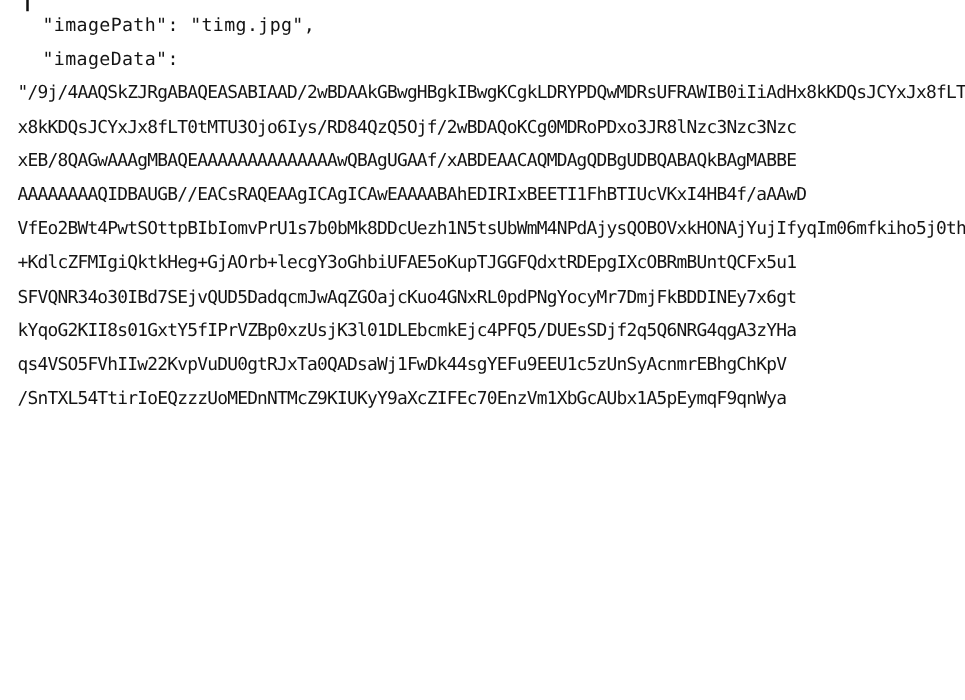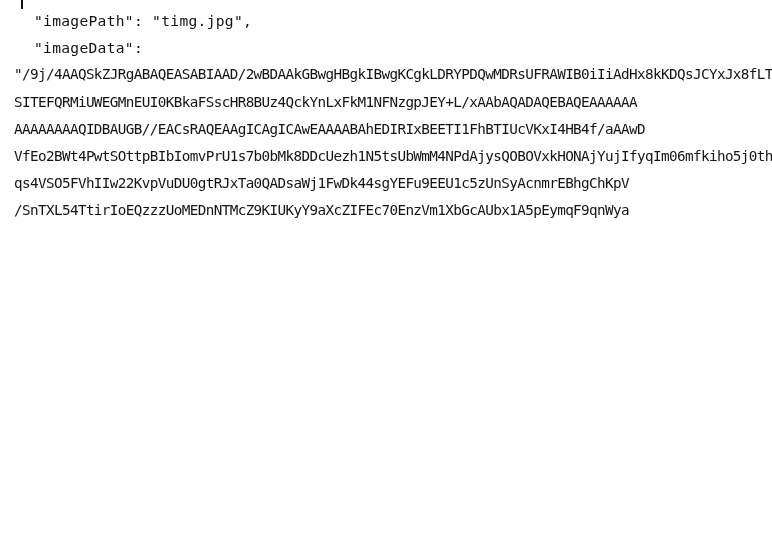--- a/index.html
+++ b/index.html
@@ -72,20 +72,24 @@
 <body>
 
 <div id="doc">
 
   <div id="caret"></div>
 
   <div id="text-body">
       <span class="code-line json">"imagePath": "timg.jpg",</span>
       <span class="code-line json">"imageData":</span>
       <span class="code-line b64 flush">"/9j/4AAQSkZJRgABAQEASABIAAD/2wBDAAkGBwgHBgkIBwgKCgkLDRYPDQwMDRsUFRAWIB0iIiAdHx8kKDQsJCYxJx8fLT0tMTU3Ojo6Iys/RD84QzQ5OjcBCgoKDQwNGg8PGjclHyU3Nzc3Nzc3"</span>
-      <span class="code-line b64 flush">SITEFQRMiUWEGMnEUI0KBkaFSscHR8BUz4QckYnLxFkM1NFNzgpJEY+L/xAAbAQADAQEBAQEAAAAAA</span>
+      <span class="code-line b64 flush">x8kKDQsJCYxJx8fLT0tMTU3Ojo6Iys/RD84QzQ5Ojf/2wBDAQoKCg0MDRoPDxo3JR8lNzc3Nzc3Nzc</span>
+      <span class="code-line b64 flush">xEB/8QAGwAAAgMBAQEAAAAAAAAAAAAAAwQBAgUGAAf/xABDEAACAQMDAgQDBgUDBQABAQkBAgMABBE</span>
       <span class="code-line b64 flush">AAAAAAAAQIDBAUGB//EACsRAQEAAgICAgICAwEAAAABAhEDIRIxBEETI1FhBTIUcVKxI4HB4f/aAAwD</span>
       <span class="code-line b64 flush">VfEo2BWt4PwtSOttpBIbIomvPrU1s7b0bMk8DDcUezh1N5tsUbWmM4NPdAjysQOBOVxkHONAjYujIfyqIm06mfkiho5j0th5W2zWkLSOoZSu3PNMRRR+LF8360q8rCTbcGmSgjjDq4BPIpgJOZXw01Dc4bnfNMLMMMj1oEiapNZ+XNI0</span>
+      <span class="code-line b64 flush">+KdlcZFMIgiQktkHeg+GjAOrb+lecgY3oGhbiUFAE5oKupTJGGFQdxtRDEpgIXcOBRmBUntQCFx5u1</span>
+      <span class="code-line b64 flush">SFVQNR34o30IBd7SEjvQUD5DadqcmJwAqZGOajcKuo4GNxRL0pdPNgYocyMr7DmjFkBDDINEy7x6gt</span>
+      <span class="code-line b64 flush">kYqoG2KII8s01GxtY5fIPrVZBp0xzUsjK3l01DLEbcmkEjc4PFQ5/DUEsSDjf2q5Q6NRG4qgA3zYHa</span>
       <span class="code-line b64 flush">qs4VSO5FVhIIw22KvpVuDU0gtRJxTa0QADsaWj1FwDk44sgYEFu9EEU1c5zUnSyAcnmrEBhgChKpV</span>
       <span class="code-line b64 flush">/SnTXL54TtirIoEQzzzUoMEDnNTMcZ9KIUKyY9aXcZIFEc70EnzVm1XbGcAUbx1A5pEymqF9qnWya</span>
     </div>
 
 </div>
 
 </body></html>

